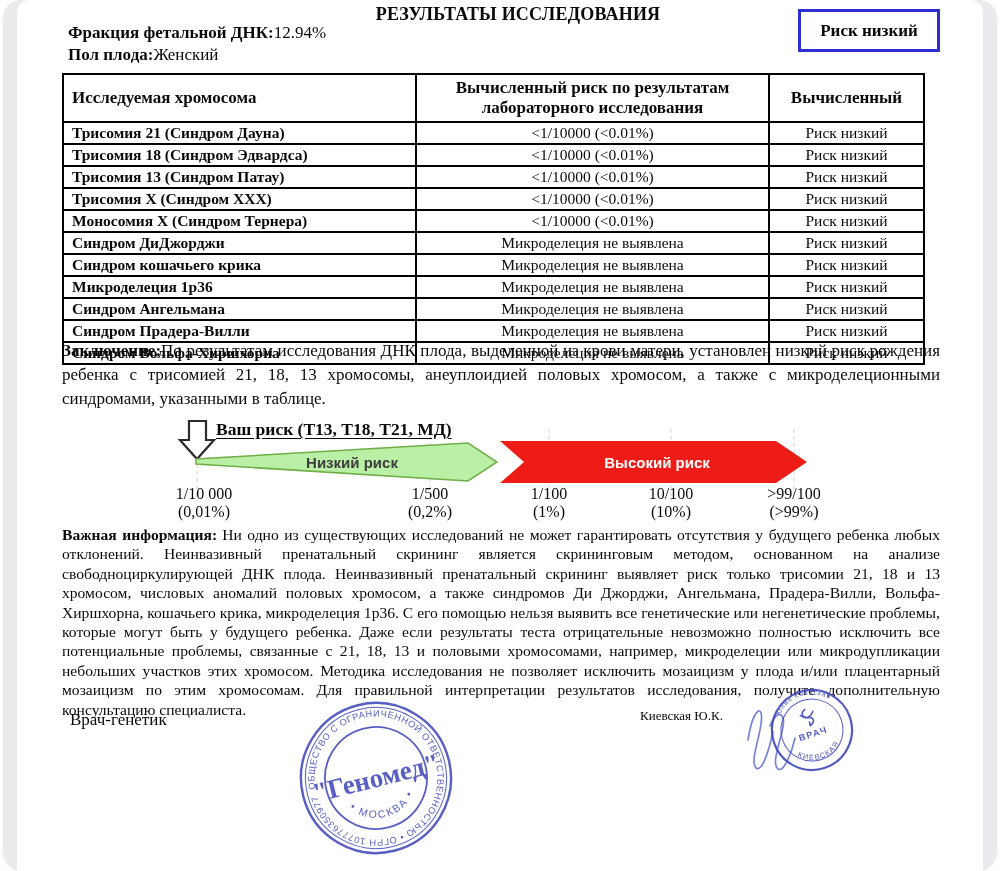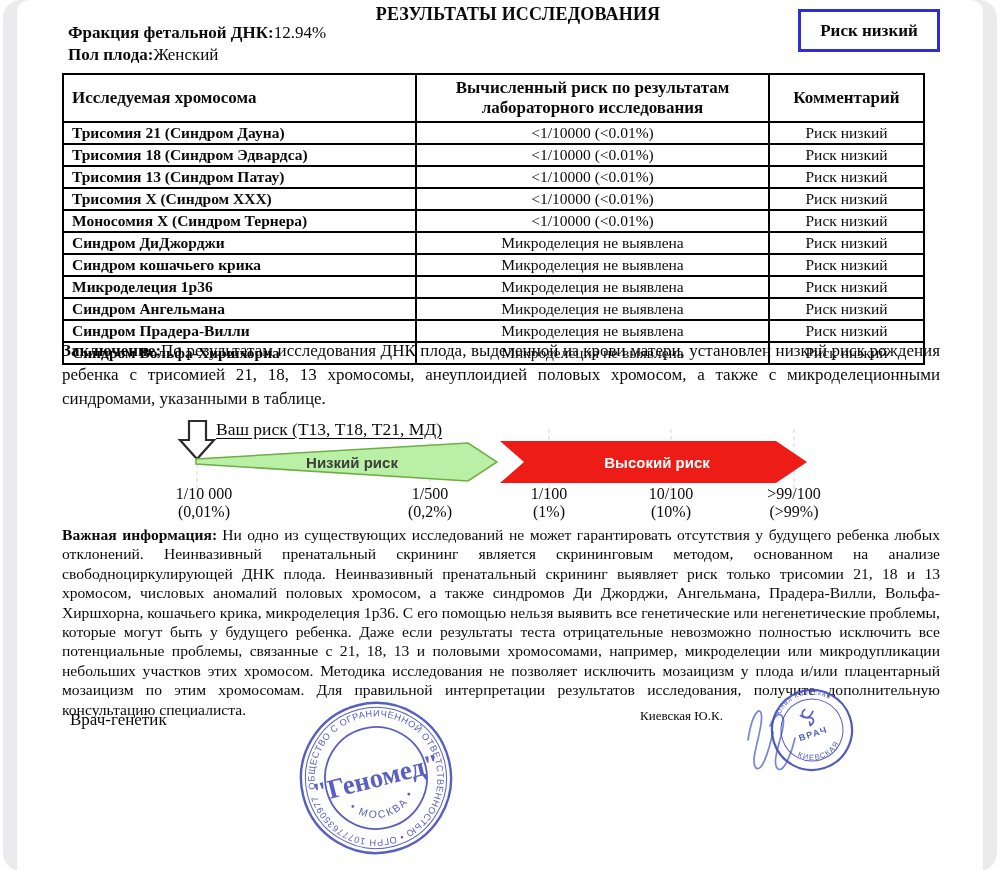--- a/index.html
+++ b/index.html
@@ -25,21 +25,21 @@
   td.c2, td.c3 { font-weight:normal; }
   td { height:19px; }
 
   .para { left:62px; width:878px; text-align:justify; }
   .para .plbl { font-weight:bold; }
   .conclusion { top:339px; font-size:17px; line-height:24px; }
   .important { top:525px; font-size:15.6px; line-height:19.4px; }
   .important .plbl { margin-right:5px; }
 
   .risk-graphic { left:0; top:415px; width:1000px; height:110px; }
-  .risk-pointer-label { left:216px; top:419px; font-size:17.5px; font-weight:normal; text-decoration:underline; text-underline-offset:3px; }
+  .risk-pointer-label { left:216px; top:419px; font-size:17.5px; font-weight:bold; text-decoration:underline; text-underline-offset:3px; }
   .tick { top:485px; width:120px; text-align:center; font-size:16px; line-height:17.5px; }
   .arrow-label { font-family:"Liberation Sans", sans-serif; font-weight:bold; font-size:15px; }
 
   .footer-title { left:70px; top:710px; font-size:17px; }
   .footer-name { left:640px; top:708px; font-size:13px; }
 
   .stamp-co { left:288px; top:694px; width:176px; height:177px; }
   .stamp-doc { left:766px; top:684px; width:92px; height:92px; }
   .signature { left:740px; top:692px; width:84px; height:88px; }
   svg text { user-select:none; }
@@ -54,21 +54,21 @@
 <div class="abs risk-badge">Риск низкий</div>
 
 <div class="abs meta-line meta-frac"><span class="lbl">Фракция фетальной ДНК:</span><span>12.94%</span></div>
 <div class="abs meta-line meta-sex"><span class="lbl">Пол плода:</span><span>Женский</span></div>
 
 <table class="results">
   <thead>
     <tr>
       <th class="c1">Исследуемая хромосома</th>
       <th class="c2">Вычисленный риск по результатам лабораторного исследования</th>
-      <th class="c3">Комментарий</th>
+      <th class="c3">Вычисленный</th>
     </tr>
   </thead>
   <tbody>
     <tr>
         <td class="c1">Трисомия 21 (Синдром Дауна)</td>
         <td class="c2">&lt;1/10000 (&lt;0.01%)</td>
         <td class="c3">Риск низкий</td>
       </tr>
     <tr>
         <td class="c1">Трисомия 18 (Синдром Эдвардса)</td>

